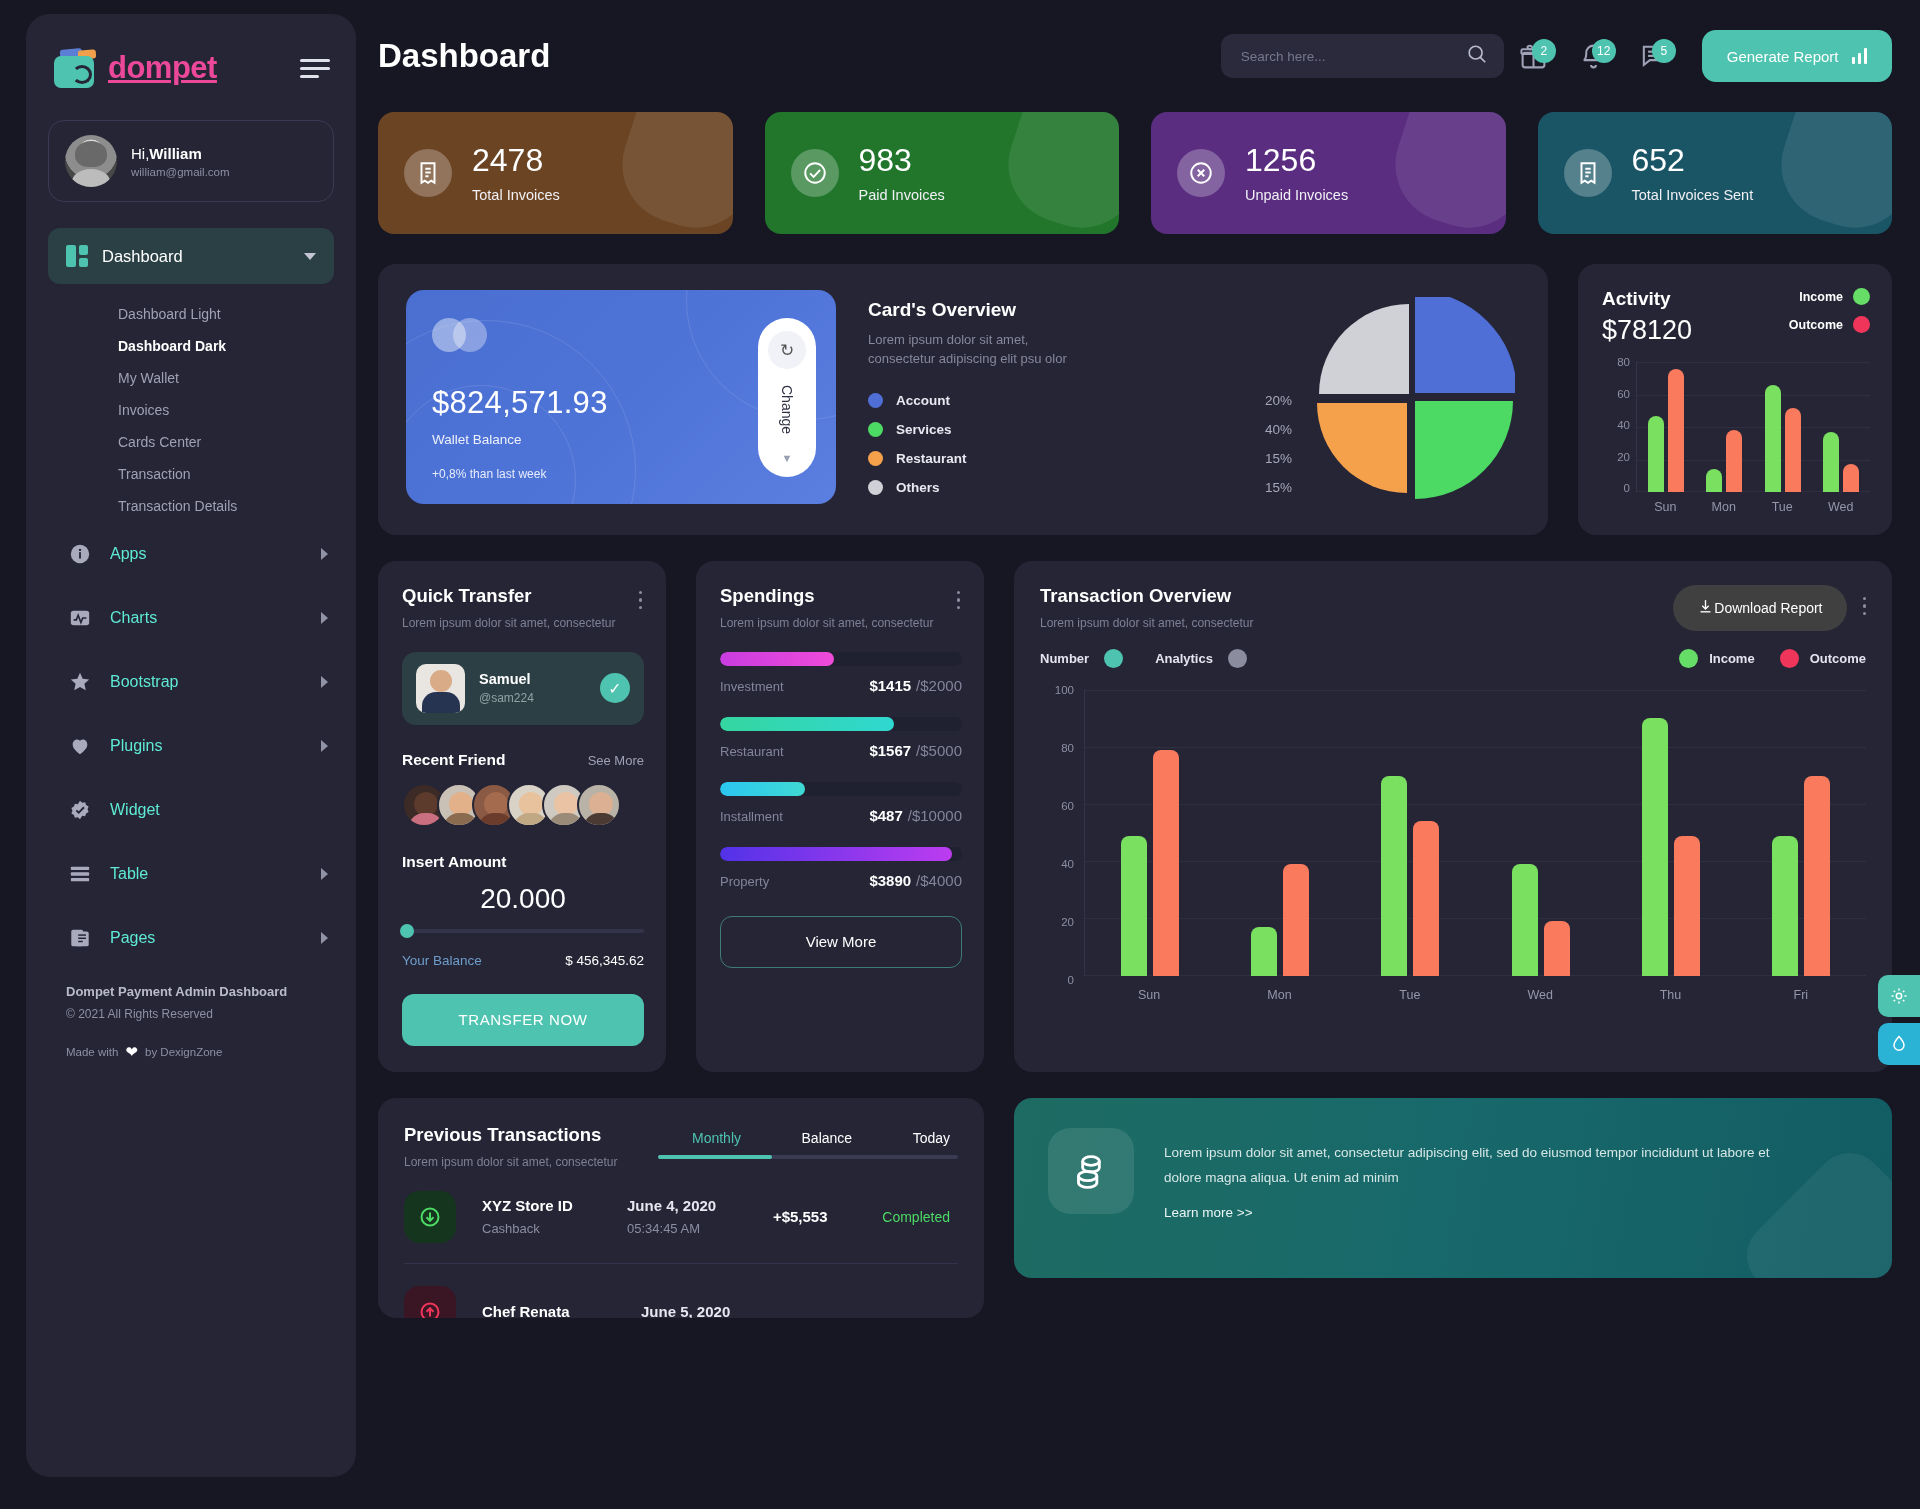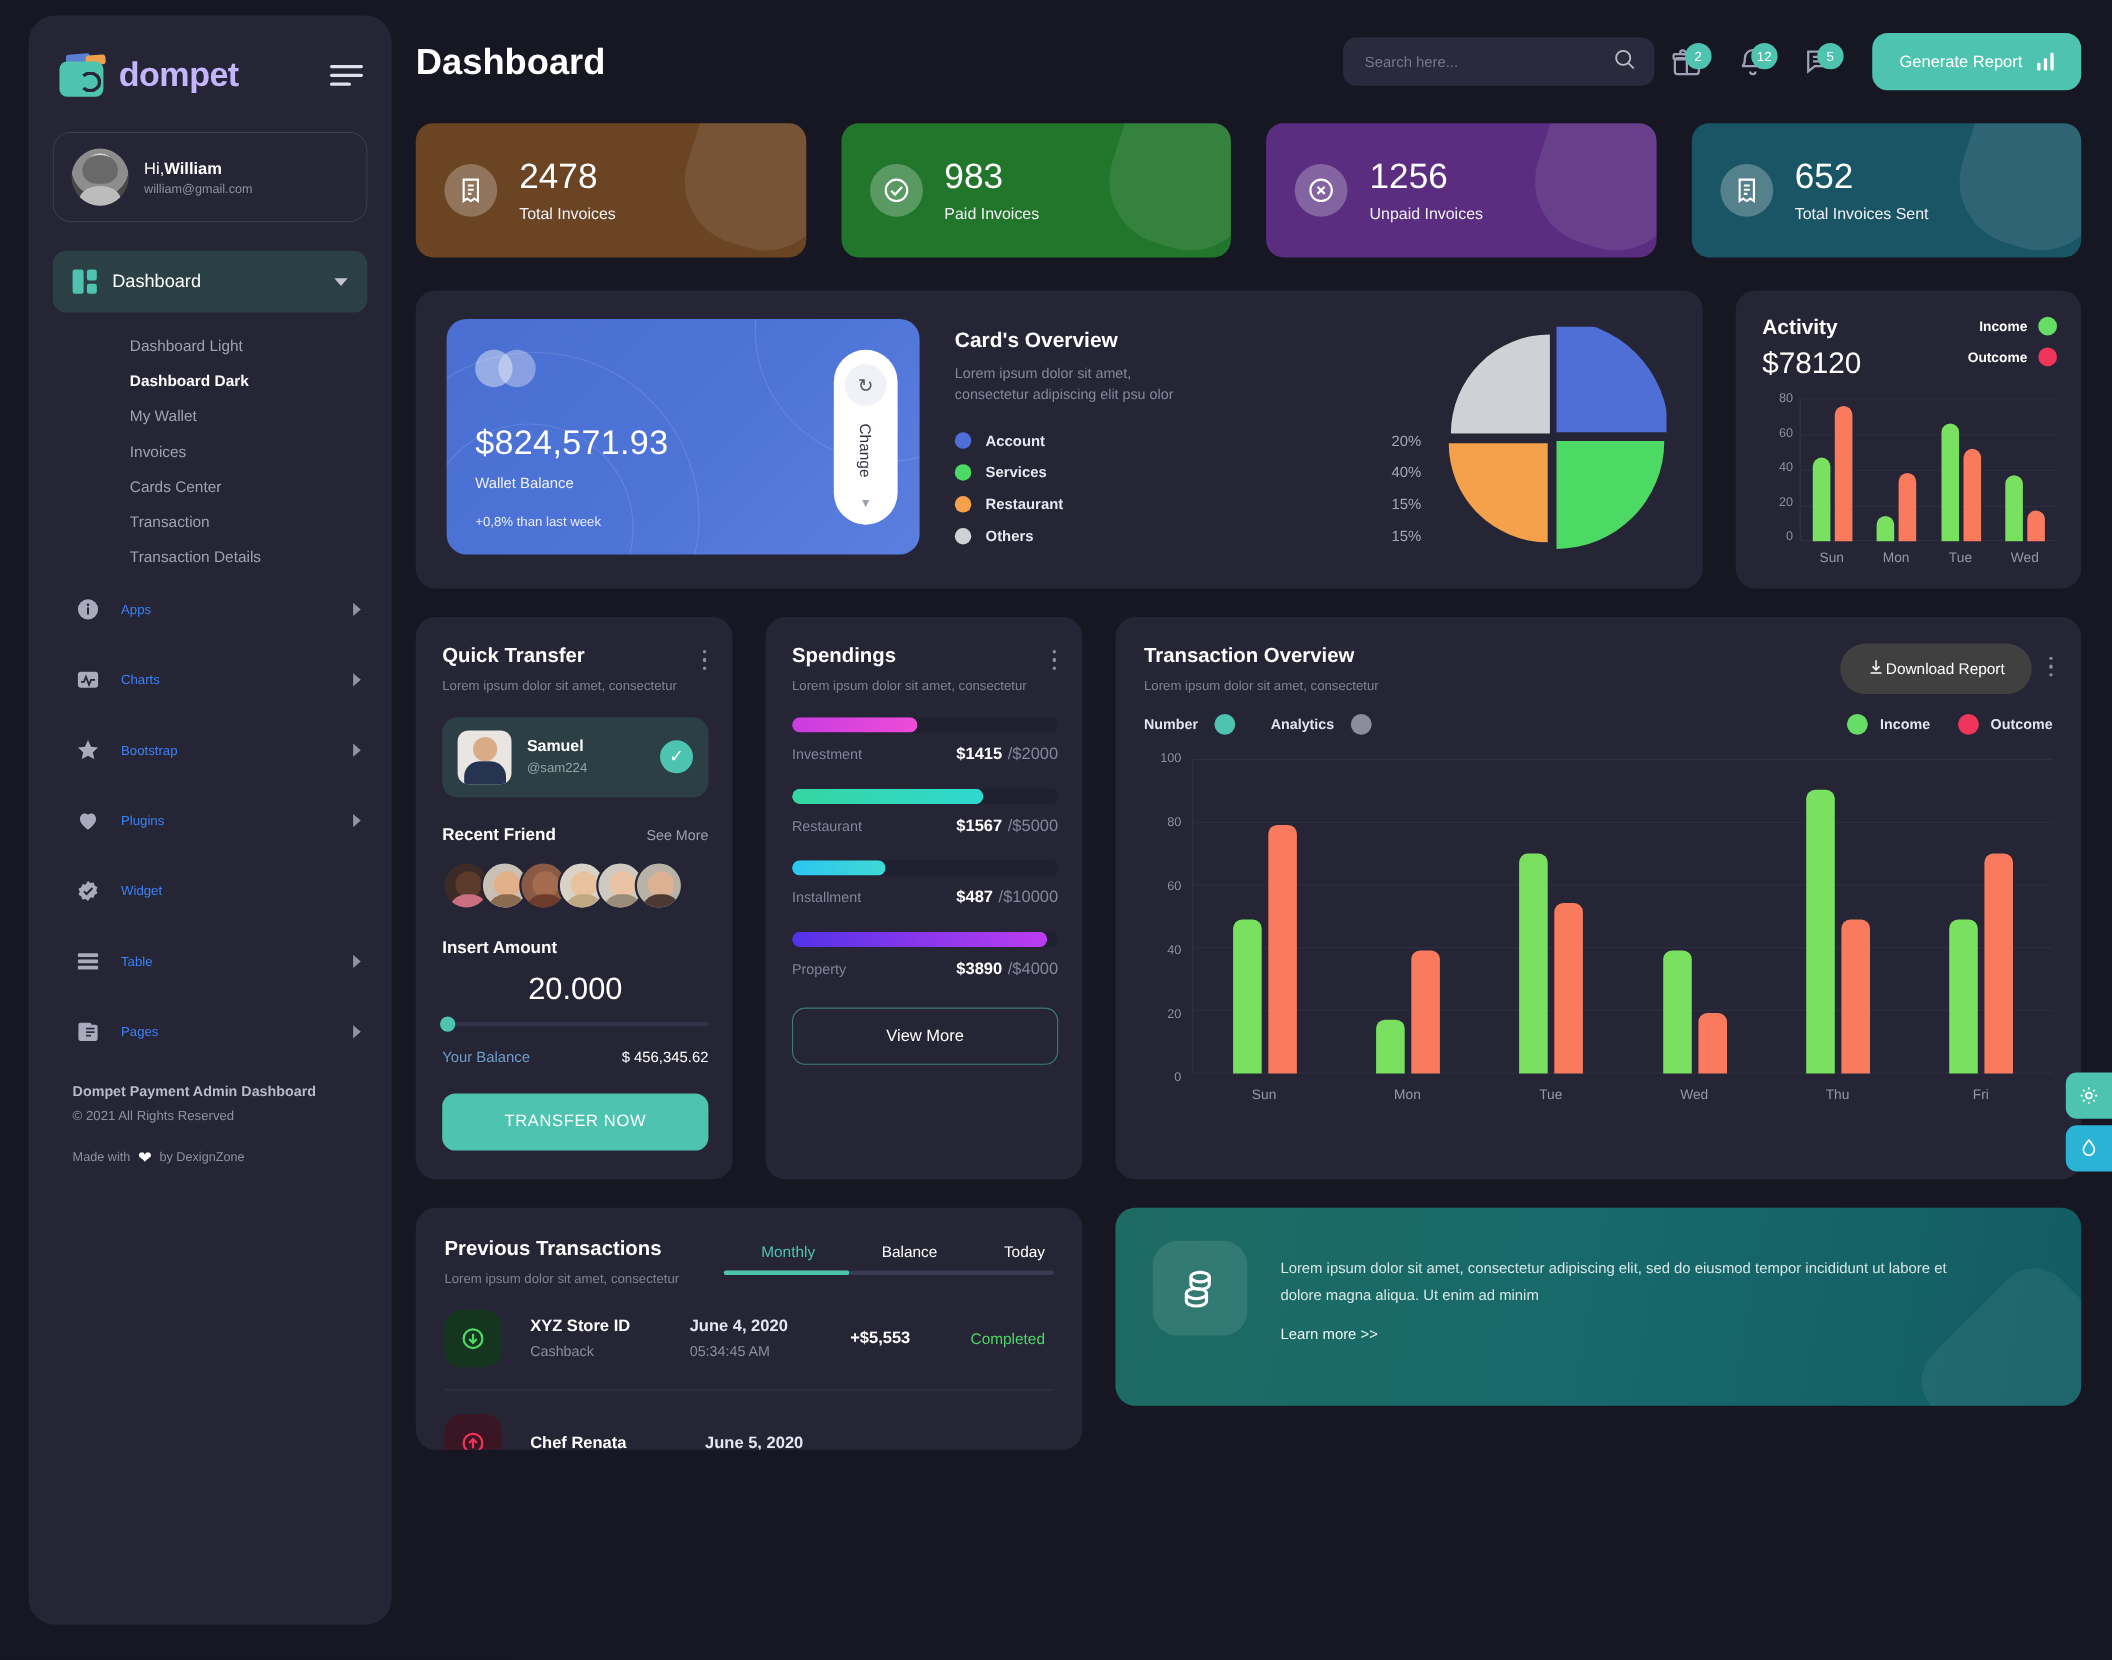--- a/index.html
+++ b/index.html
@@ -22,21 +22,21 @@
     height:1463px;
     position:relative;
     overflow:hidden;
   }
   .brand-row { display:flex; align-items:center; padding:34px 26px 0 26px; gap:10px; }
   .logo-mark { position:relative; width:46px; height:40px; flex:0 0 46px; }
   .logo-wallet { position:absolute; left:2px; top:8px; width:40px; height:32px; background:#4ec4b0; border-radius:7px; }
   .logo-wallet:after { content:""; position:absolute; right:2px; top:9px; width:14px; height:13px; border:3px solid #252536; border-radius:50%; border-left-color:transparent; }
   .logo-card1 { position:absolute; left:8px; top:1px; width:22px; height:9px; background:#5b7fd4; border-radius:3px; transform:rotate(-5deg); }
   .logo-card2 { position:absolute; left:26px; top:2px; width:18px; height:9px; background:#f0a04b; border-radius:3px; transform:rotate(-5deg); }
-  .brand-text { font-size:31px; font-weight:bold; color:#c4b5fd; letter-spacing:-.5px; }
+  .brand-text { font-size:31px; font-weight:bold; color:#ec4899; letter-spacing:-.5px;text-decoration:underline; }
   .hamburger { margin-left:auto; width:30px; display:flex; flex-direction:column; gap:5px; cursor:pointer; }
   .hamburger span { height:3px; background:#dfe2ec; border-radius:2px; }
   .hamburger span:nth-child(1){width:30px}
   .hamburger span:nth-child(2){width:30px}
   .hamburger span:nth-child(3){width:19px}
 
   .profile-box {
     margin:32px 22px 0 22px;
     border:1px solid #3a3a52;
     border-radius:16px;
@@ -66,21 +66,21 @@
   .grid-icon i { background:#4ec4b0; border-radius:2px; display:block;}
   .grid-icon i:nth-child(1){grid-row:span 2;}
   .caret-dn { margin-left:auto; width:0;height:0;border-left:6px solid transparent;border-right:6px solid transparent;border-top:7px solid #c3c5d4;}
   .caret-rt { margin-left:auto; width:0;height:0;border-top:6px solid transparent;border-bottom:6px solid transparent;border-left:7px solid #9092a6;}
 
   .sub-list { padding:14px 0 0 0; }
   .sub-item { padding:8px 0 8px 92px; font-size:14px; color:#9fa1b4; cursor:pointer; }
   .sub-item.current { color:#fff; font-weight:bold; }
 
   .nav-item { display:flex; align-items:center; gap:18px; padding:20px 28px 20px 42px; cursor:pointer; }
-  .nav-item .lbl { font-size:12px; color:#3b82f6; }
+  .nav-item .lbl { font-size:16px; color:#5eead4; }
   .ni-icon { width:24px;height:24px;flex:0 0 24px;display:flex;align-items:center;justify-content:center;color:#a9abbd;}
   .ni-icon svg { width:22px; height:22px; fill:#a9abbd; }
 
   .side-foot { padding:14px 0 0 40px; }
   .side-foot .t1 { font-size:13px; font-weight:bold; color:#b9bbcb; }
   .side-foot .t2 { font-size:12px; color:#8e90a3; margin-top:8px; }
   .side-foot .t3 { font-size:11.5px; color:#8e90a3; margin-top:22px; display:flex; align-items:center; gap:7px;}
   .heart-ic { color:#fff; font-size:15px; }
 
   

